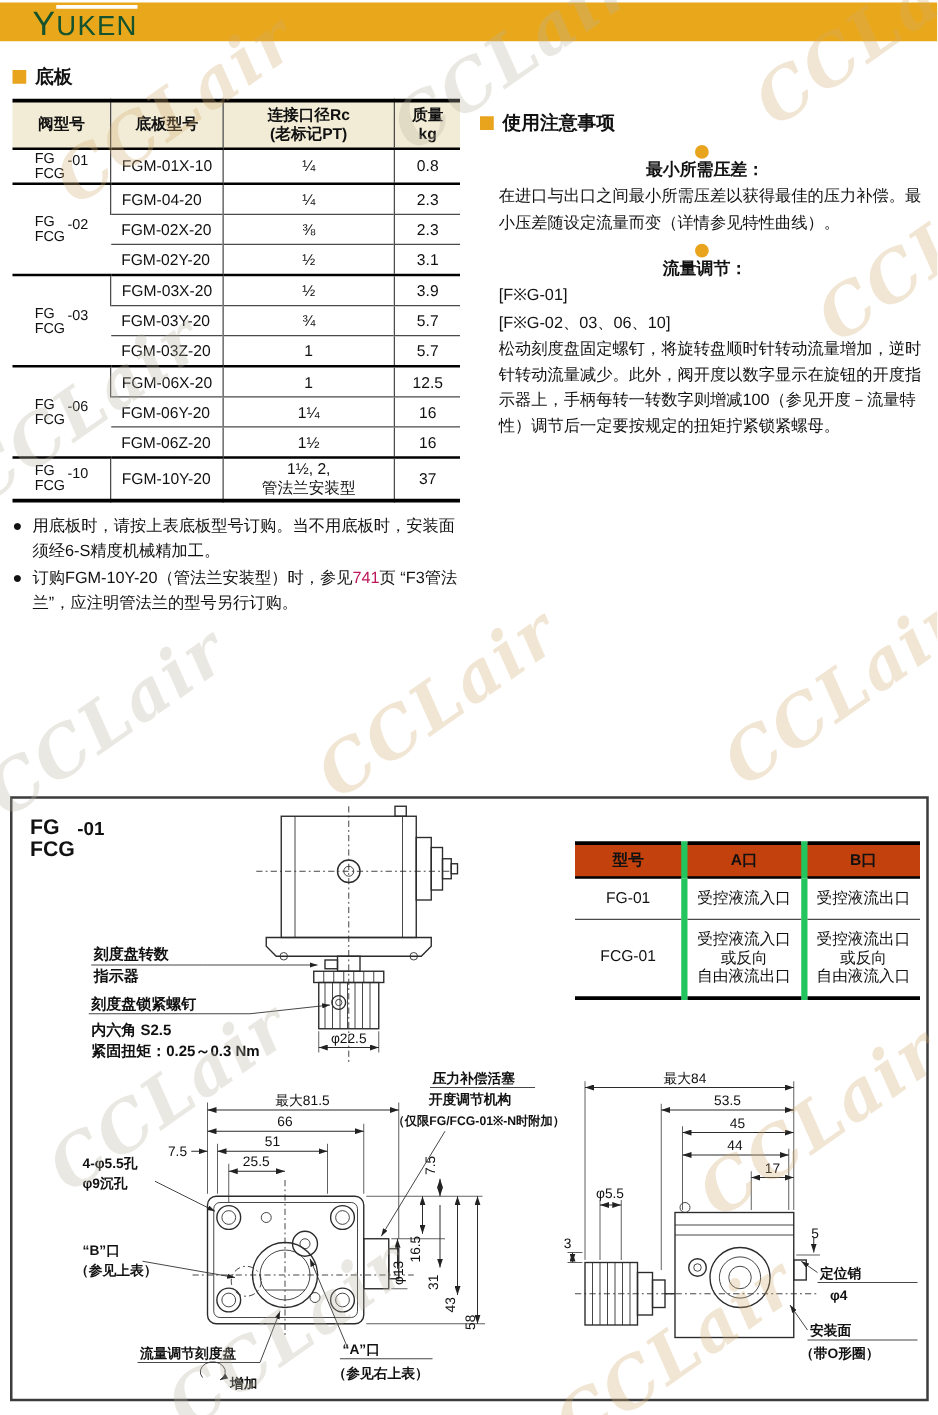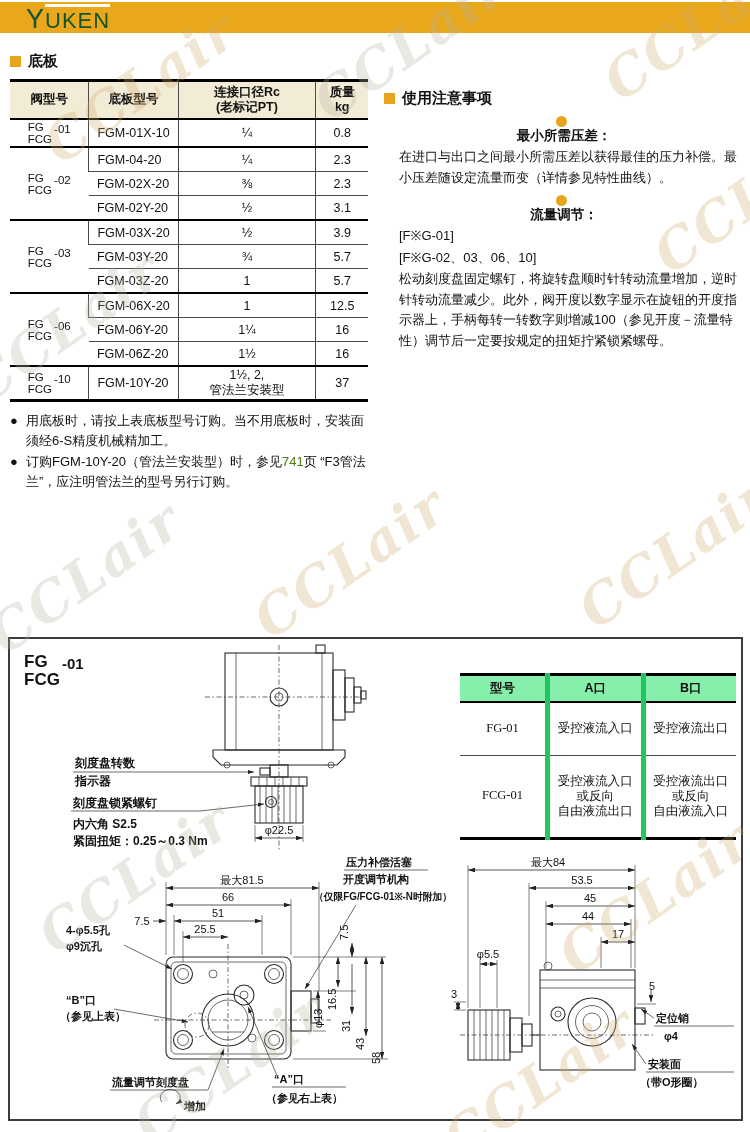--- a/index.html
+++ b/index.html
@@ -34,21 +34,21 @@
   .bp .c{text-align:center;}
   .bp .pl{text-align:left;padding-left:8px;}
   .vcell{display:flex;align-items:center;justify-content:center;gap:2px;}
   .vstack{display:flex;flex-direction:column;line-height:1.05;font-size:11.5px;text-align:left;}
   .vsuf{font-size:11.5px;margin-top:-8px;}
   .two{display:block;line-height:1.2;text-align:center;}
   
   .notes{margin-top:9px;font-size:13px;line-height:1.54;}
   .note{display:flex;margin-bottom:1px;}
   .note .mk{flex:0 0 16px;color:#111;}
-  .blue{color:#4d7c0f;}
+  .blue{color:#be185d;}
   
   .pitem{margin-bottom:7px;}
   .phead{display:flex;align-items:center;font-weight:bold;font-size:13.5px;margin-bottom:2px;flex-direction:column;}
   .dot{width:11px;height:11px;border-radius:50%;background:#E9A41E;margin-right:6px;flex:0 0 auto;}
   .pbody{padding-left:15px;font-size:13px;line-height:1.58;}
   .pbody p{margin:0 0 1px 0;}
   
   .dbox{position:absolute;left:8px;top:637px;width:731px;height:480px;border:2px solid #3c3c3c;z-index:2;background:transparent;}
   .model-lab{position:absolute;left:14px;top:14px;display:flex;font-weight:bold;}
   .mstack{display:flex;flex-direction:column;line-height:1.05;font-size:17px;}
@@ -57,22 +57,22 @@
   .s1{stroke:#2b2b2b;stroke-width:1.1;fill:none;}
   .s0{stroke:#2b2b2b;stroke-width:0.7;fill:none;}
   .dsh{stroke-dasharray:5 2.5 1.5 2.5;}
   .dim{stroke:#2b2b2b;stroke-width:0.8;fill:none;}
   .ext{stroke:#2b2b2b;stroke-width:0.6;fill:none;}
   .dt{font-family:"Liberation Sans",sans-serif;font-size:11px;fill:#111;}
   .lb{font-family:"Liberation Sans",sans-serif;font-size:12px;font-weight:bold;fill:#111;}
   .lbs{font-family:"Liberation Sans",sans-serif;font-size:11px;font-weight:bold;fill:#111;}
   
   .pt{position:absolute;left:450px;top:34px;width:276px;border-top:3px solid #000;border-bottom:3px solid #000;font-size:12.5px;}
-  .pt th{background:#86efac;border-bottom:2px solid #000;font-weight:bold;padding:4px 14px;}
-  .pt td{padding:18px 2px;text-align:center;line-height:1.25;font-family:Liberation Serif, serif;}
+  .pt th{background:#c2410c;border-bottom:2px solid #000;font-weight:bold;padding:4px 14px;}
+  .pt td{padding:8px 2px;text-align:center;line-height:1.25;}
   .pt th+th,.pt td+td{border-left:5px solid #22c55e;}
   .pt tr+tr td{border-top:1px solid #4a4a4a;}
 </style>
 </head>
 <body>
 
 <div class="page">
 
   <span class="wm" style="left:30px;top:55px">CCLair</span>
   <span class="wm b" style="left:300px;top:12px">CCLair</span>

